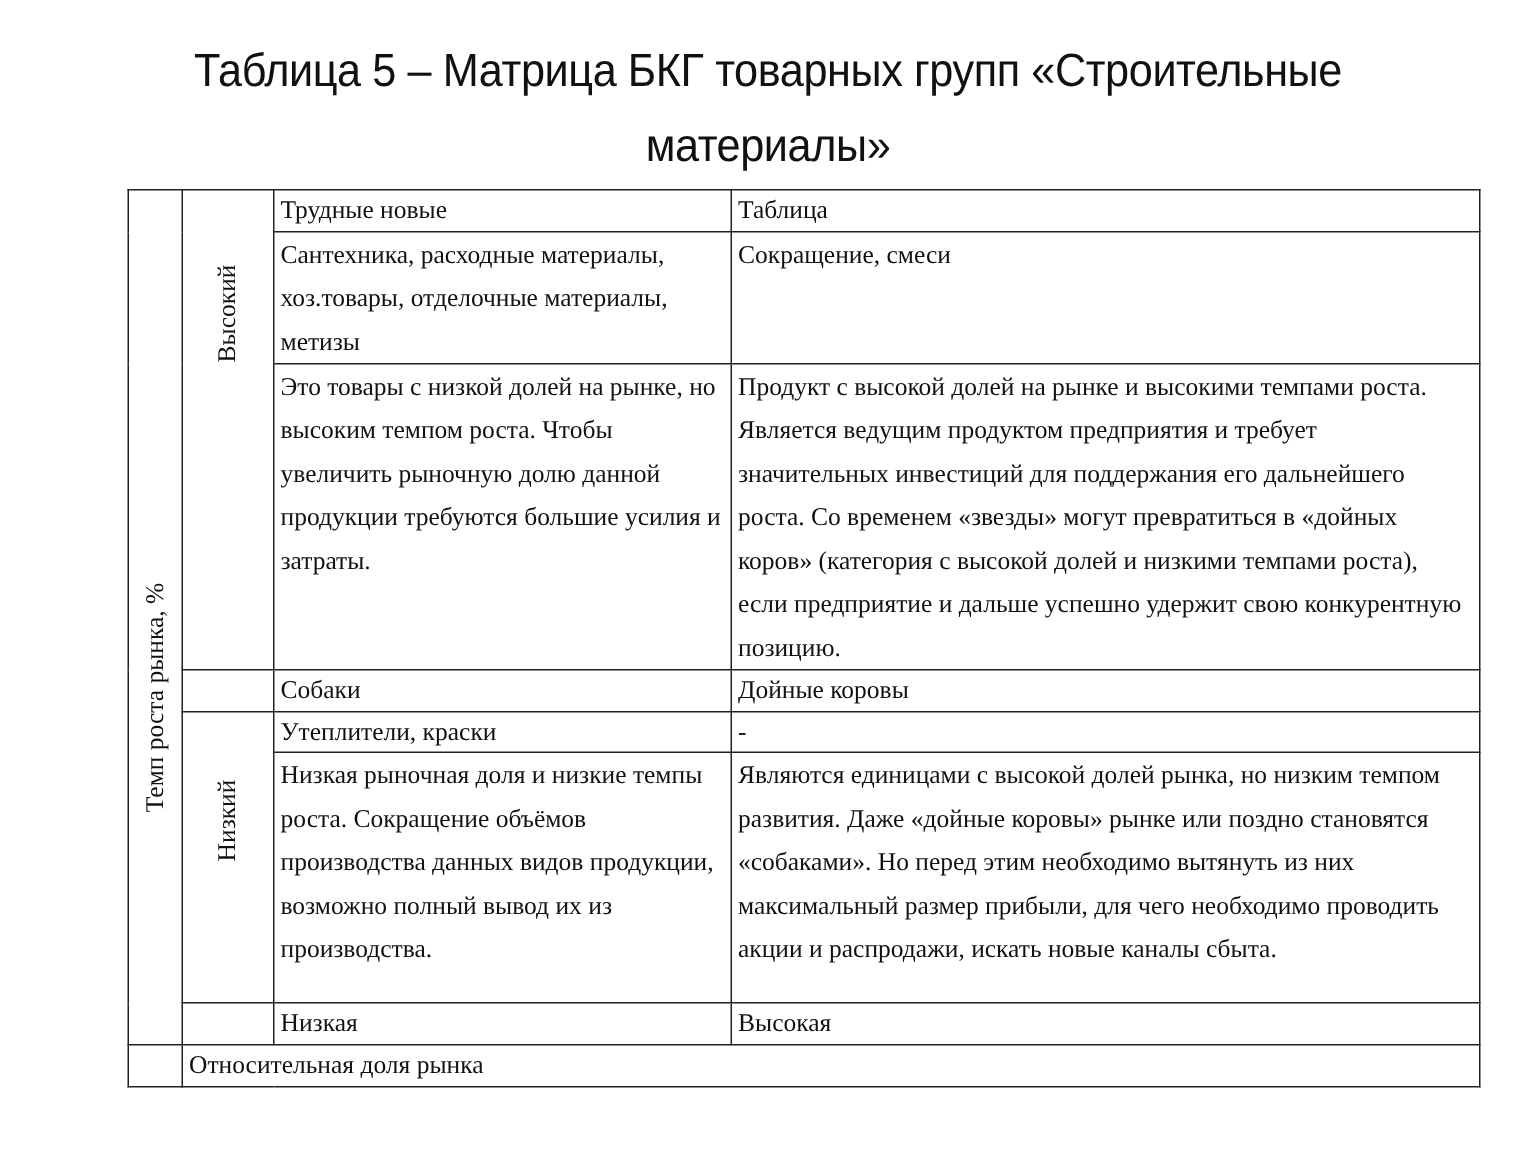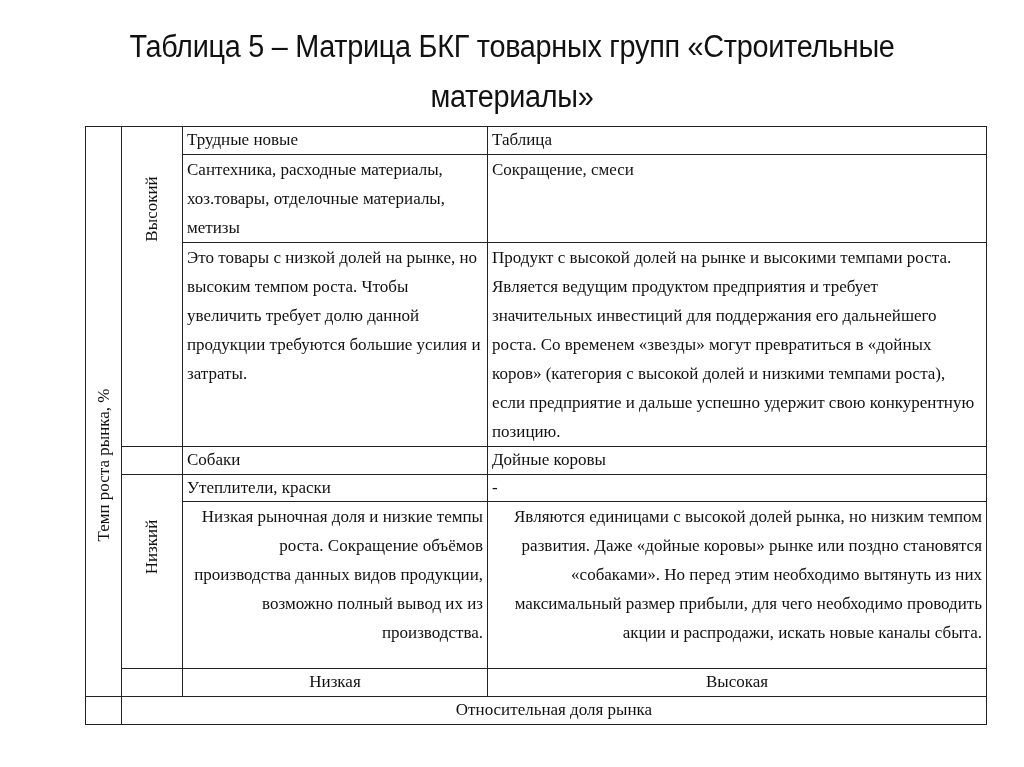--- a/index.html
+++ b/index.html
@@ -51,21 +51,21 @@
     col.c1 { width: 36px; }
     col.c2 { width: 61px; }
     col.c3 { width: 305px; }
     col.c4 { width: 499px; }
 
     tr.r-head td { height: 27px; }
     tr.r-items1 td { height: 81px; }
     tr.r-desc1 td { height: 195px; }
     tr.r-head2 td { height: 26px; }
     tr.r-items2 td { height: 26px; }
-    tr.r-desc2 td { height: 166px; text-align: right; }
+    tr.r-desc2 td { height: 166px; }
     tr.r-axis td { height: 26px; }
     tr.r-axislabel td { height: 27px; }
 
     .vcell {
       position: relative;
       padding: 0 !important;
       vertical-align: middle !important;
     }
     .vtext {
       position: absolute;
@@ -77,21 +77,20 @@
     .vtext.growth {
       top: 338px;
     }
     .vtext.high {
       top: 82px;
     }
     .vtext.low {
       top: 72px;
     }
     .center {
-      text-align: center;
       vertical-align: middle !important;
     }
     .desc {
       font-size: 17px;
       line-height: 29px;
     }
     .desc-left {
       line-height: 29px;
     }
   </style>
@@ -119,21 +118,21 @@
         <span class="vtext high">Высокий</span>
       </td>
       <td>Трудные новые</td>
       <td>Таблица</td>
     </tr>
     <tr class="r-items1">
       <td class="desc-left">Сантехника, расходные материалы, хоз.товары, отделочные материалы, метизы</td>
       <td class="desc-left">Сокращение, смеси</td>
     </tr>
     <tr class="r-desc1">
-      <td class="desc">Это товары с низкой долей на рынке, но высоким темпом роста. Чтобы увеличить требует долю данной продукции требуются большие усилия и затраты.</td>
+      <td class="desc">Это товары с низкой долей на рынке, но высоким темпом роста. Чтобы увеличить рыночную долю данной продукции требуются большие усилия и затраты.</td>
       <td class="desc">Продукт с высокой долей на рынке и высокими темпами роста. Является ведущим продуктом предприятия и требует значительных инвестиций для поддержания его дальнейшего роста. Со временем «звезды» могут превратиться в «дойных коров» (категория с высокой долей и низкими темпами роста), если предприятие и дальше успешно удержит свою конкурентную позицию.</td>
     </tr>
     <tr class="r-head2">
       <td></td>
       <td>Собаки</td>
       <td>Дойные коровы</td>
     </tr>
     <tr class="r-items2">
       <td class="vcell" rowspan="2">
         <span class="vtext low">Низкий</span>

